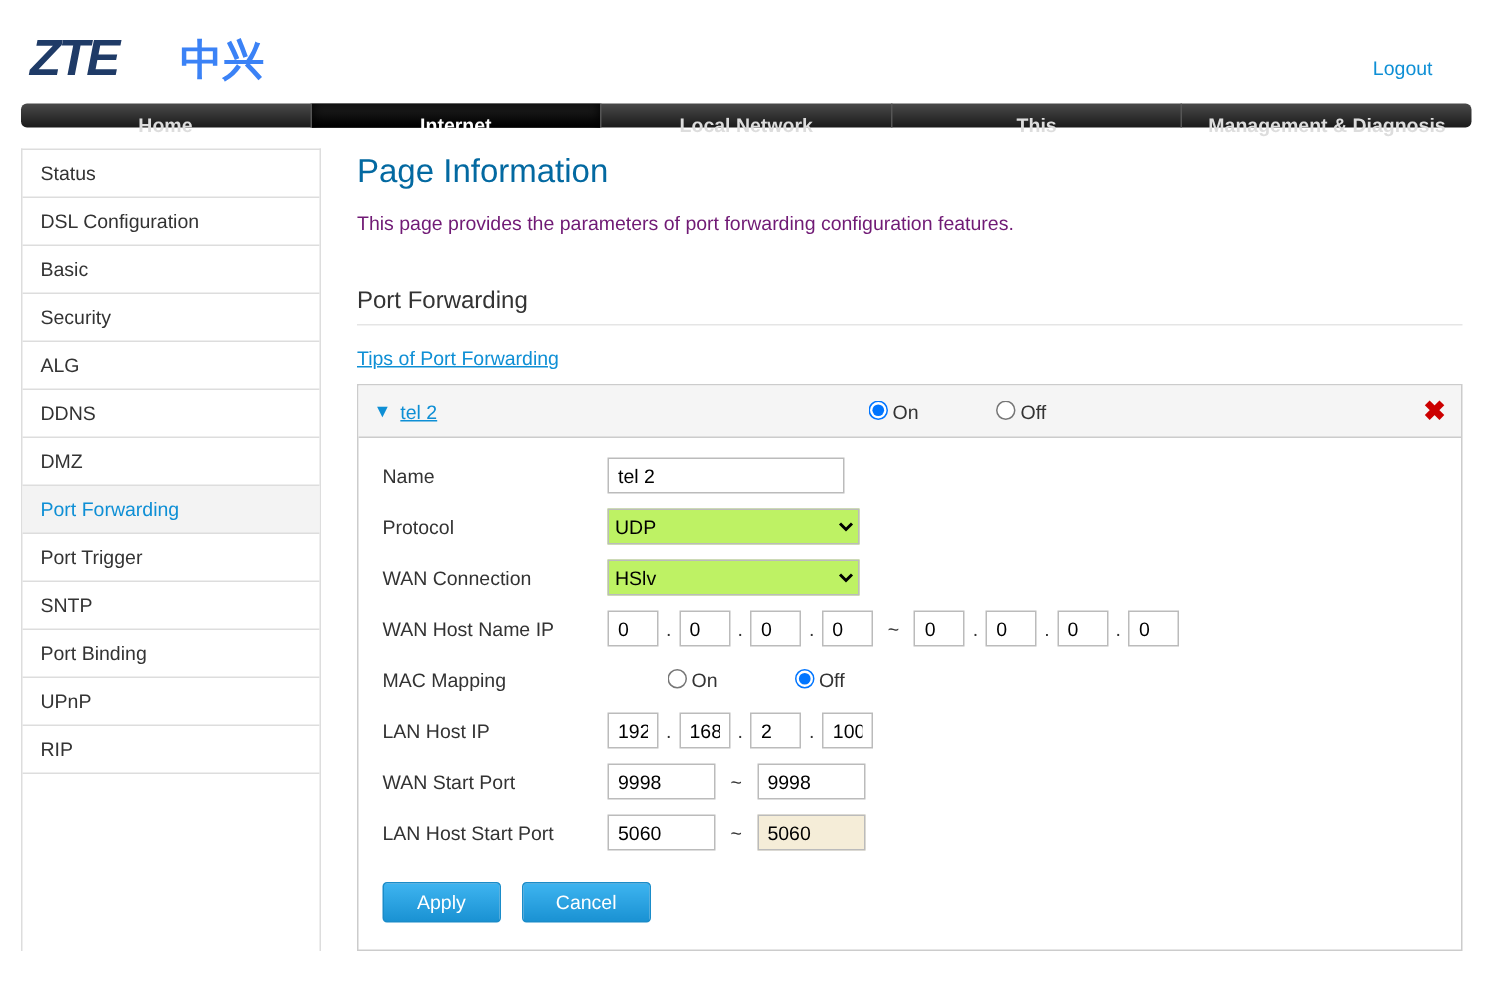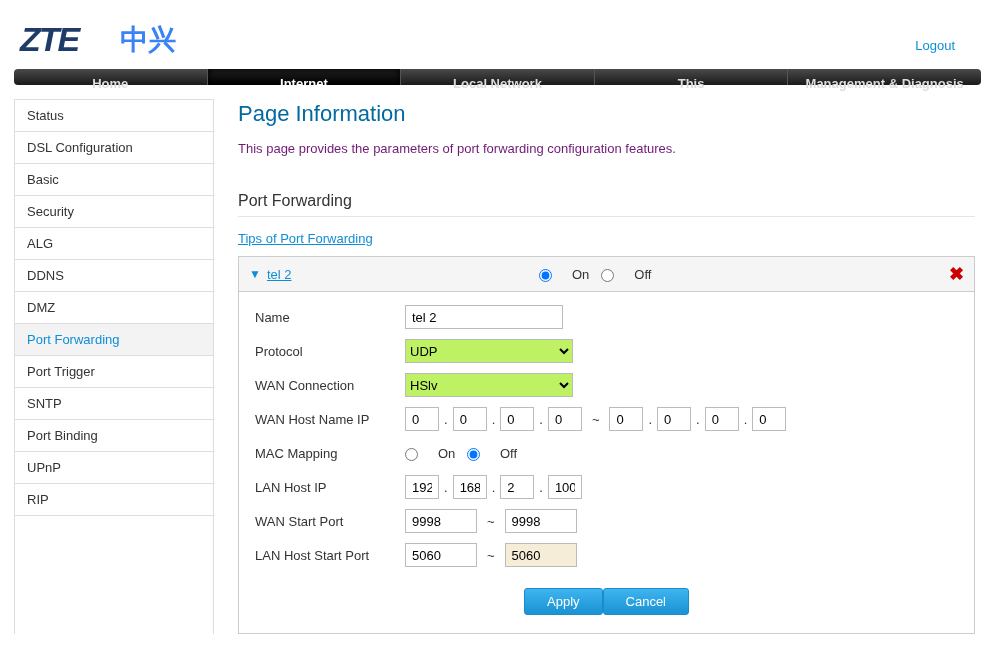--- a/index.html
+++ b/index.html
@@ -48,23 +48,23 @@
 input[type=text].txt { border: 1px solid #bbb; height: 24px; padding: 2px 6px; font-size: 13px; }
 input[type=text].txt.w160 { width: 158px; }
 input[type=text].txt.oct { width: 34px; text-align: left; }
 input[type=text].txt.port { width: 72px; }
 input[type=text].txt.port-hl { width: 72px; background: #f5edd8; }
 select.sel { border: 1px solid #bbb; height: 24px; font-size: 13px; width: 168px; background: #bef264; }
 
 .sep-dot { padding: 0 1px; }
 .sep-tilde { padding: 0 6px; }
 
-.radio-wrap { display: inline-flex; align-items: flex-end; gap: 20px; font-size: 13px; }
-
-.btn-row { display: flex; justify-content: center; gap: 0; margin-top: 20px; }
+.radio-wrap { display: inline-flex; align-items: flex-start; gap: 3px; font-size: 13px; margin-left: 40px; }
+
+.btn-row { display: flex; justify-content: flex-start; gap: 14px; margin-top: 20px; }
 .btn { background: linear-gradient(#3eb4f0, #1a92d3); color: #fff; border: 1px solid #1a8cc9; border-radius: 3px; padding: 5px 22px; font-size: 13px; cursor: pointer; }
 </style>
 </head>
 <body>
 
 <div class="container">
 
   <div class="header-row">
     <div class="logo">
       <span class="logo-zte">ZTE</span>

